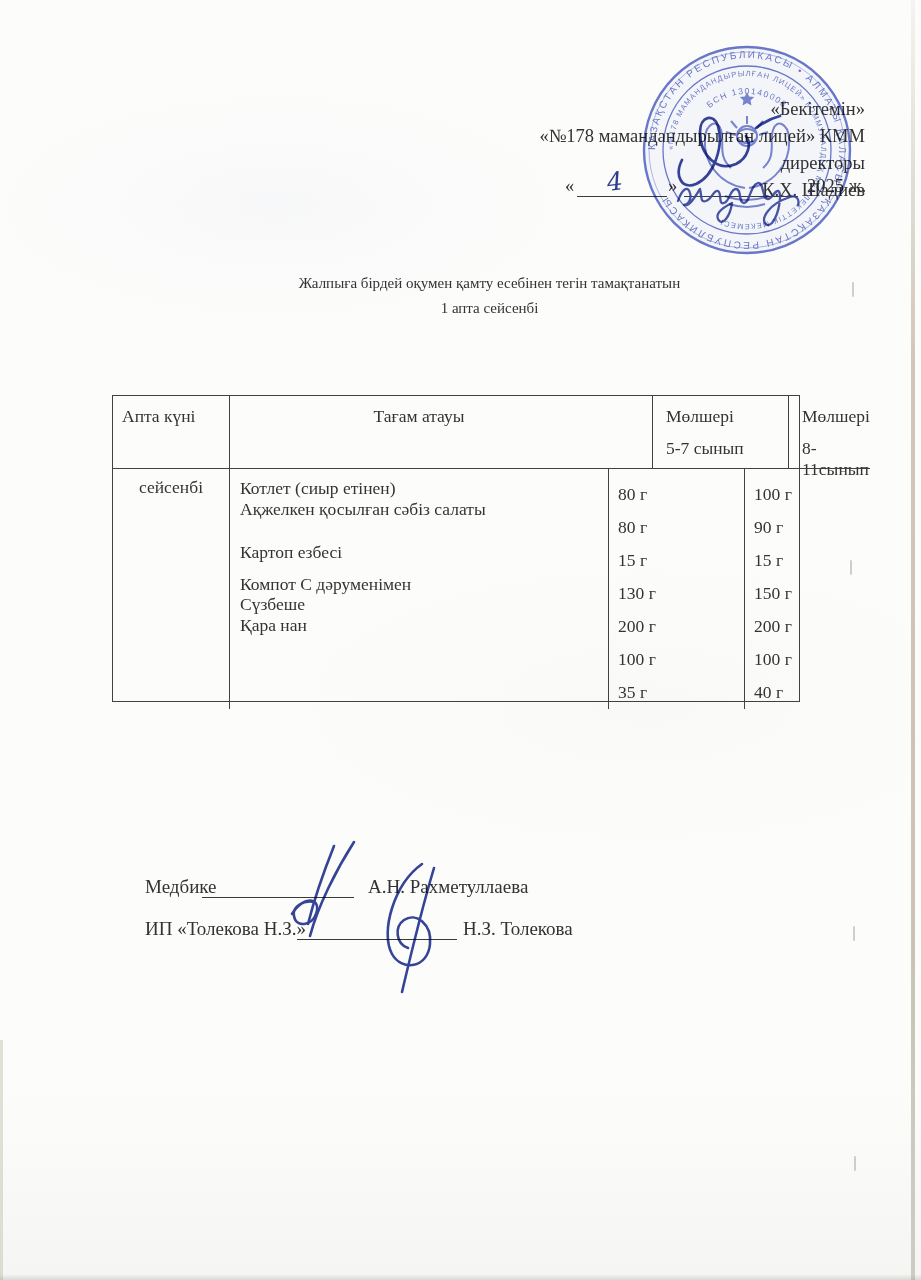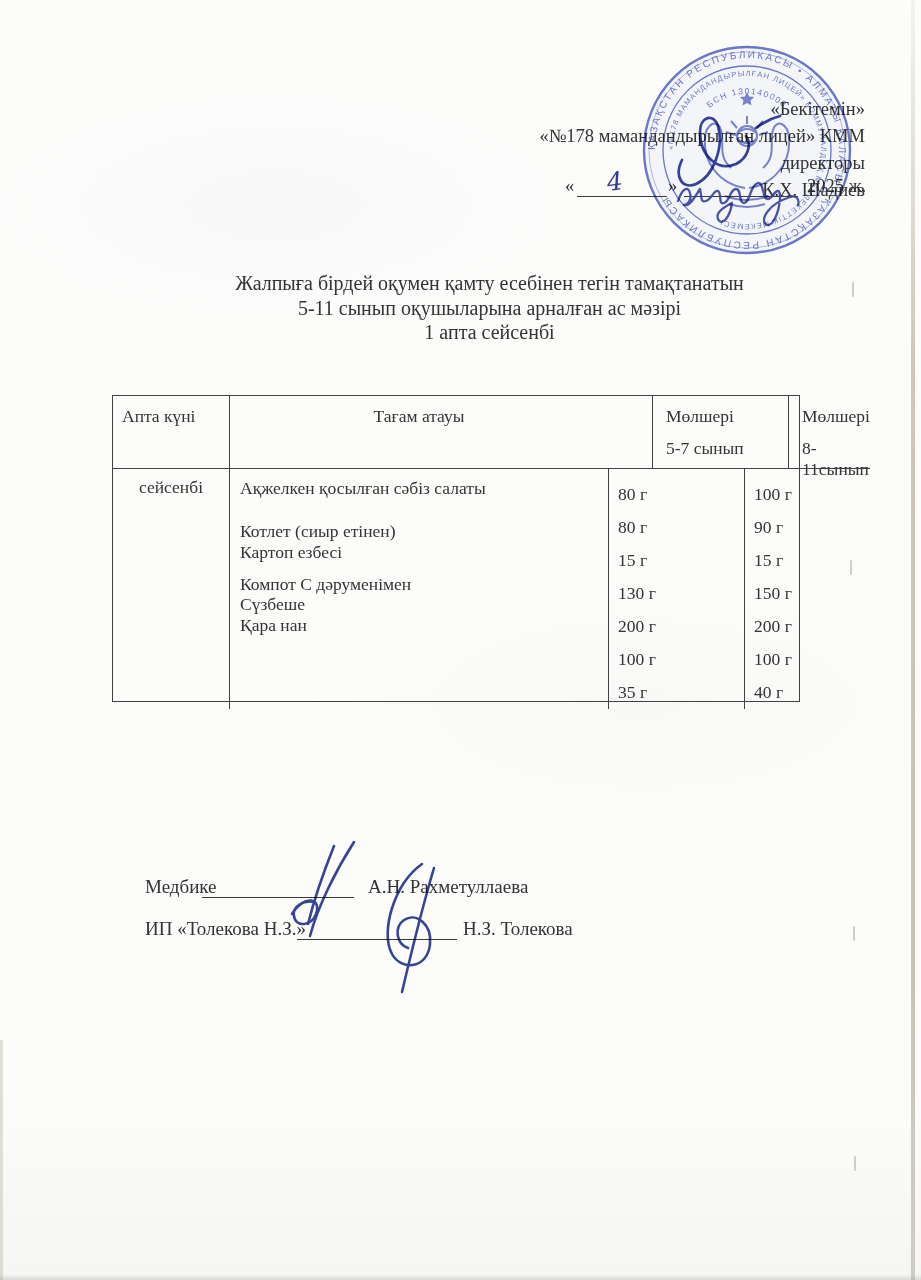--- a/index.html
+++ b/index.html
@@ -40,21 +40,21 @@
   .hand-month { position:absolute; left:-12px; top:-21px; width:140px; height:75px; overflow:visible; }
 
   
   .stamp { position:absolute; left:637px; top:40px; width:220px; height:220px;
     mix-blend-mode:multiply; opacity:0.85; filter:blur(0.6px); }
   .director-sig { position:absolute; left:668px; top:98px; width:130px; height:110px;
     mix-blend-mode:multiply; }
 
   
   .title-block { position:absolute; left:112px; top:271px; width:755px;
-    text-align:center; font-size:20px; line-height:24.6px; }
+    text-align:center; font-size:15px; line-height:24.6px; }
 
   
   .menu-table { position:absolute; left:112px; top:395px; width:688px; height:307px;
     display:grid; grid-template-columns:116px 379px 136px 1fr; grid-template-rows:72px 1fr;
     border:1.8px solid #414141; font-size:17.5px; }
   .cell { border-left:1.6px solid #414141; }
   .cell.first { border-left:none; }
   .cell.body { border-top:1.6px solid #414141; }
   .hc { padding-top:10px; }
   .hc1 { padding-left:9px; }
@@ -148,40 +148,39 @@
 
   <svg class="director-sig" viewBox="0 0 130 110">
     <g class="ink" stroke-width="2.7">
       <path d="M14,62 C6,78 14,92 28,86 C46,78 56,48 50,28 C46,15 32,18 32,34 C32,58 50,74 68,66 C80,60 84,46 78,38"></path>
       <path d="M88,30 C96,24 104,20 112,18"></path>
     </g>
   </svg>
 
   <div class="title-block">
     <div>Жалпыға бірдей оқумен қамту есебінен тегін тамақтанатын</div>
-    <div>5-11 сынып оқушыларына арналған ас мәзірі</div>
     <div>1 апта сейсенбі</div>
   </div>
 
   <div class="menu-table">
     <div class="cell first hc hc1">Апта күні</div>
     <div class="cell hc hc2">Тағам атауы</div>
     <div class="cell hc hc3">
       <div>Мөлшері</div>
       <div class="hc-sub">5-7 сынып</div>
     </div>
     <div class="cell hc hc4">
       <div>Мөлшері</div>
       <div class="hc-sub">8-11сынып</div>
     </div>
 
     <div class="cell first body bc1">сейсенбі</div>
     <div class="cell body bc2">
+      <div class="dish">Котлет (сиыр етінен)</div>
       <div class="dish gap-big">Ақжелкен қосылған сәбіз салаты</div>
-      <div class="dish">Котлет (сиыр етінен)</div>
       <div class="dish gap-small">Картоп езбесі</div>
       <div class="dish">Компот С дәруменімен</div>
       <div class="dish">Сүзбеше</div>
       <div class="dish">Қара нан</div>
     </div>
     <div class="cell body bc3">
       <div class="portion">80 г</div>
       <div class="portion">80 г</div>
       <div class="portion">15 г</div>
       <div class="portion">130 г</div>

